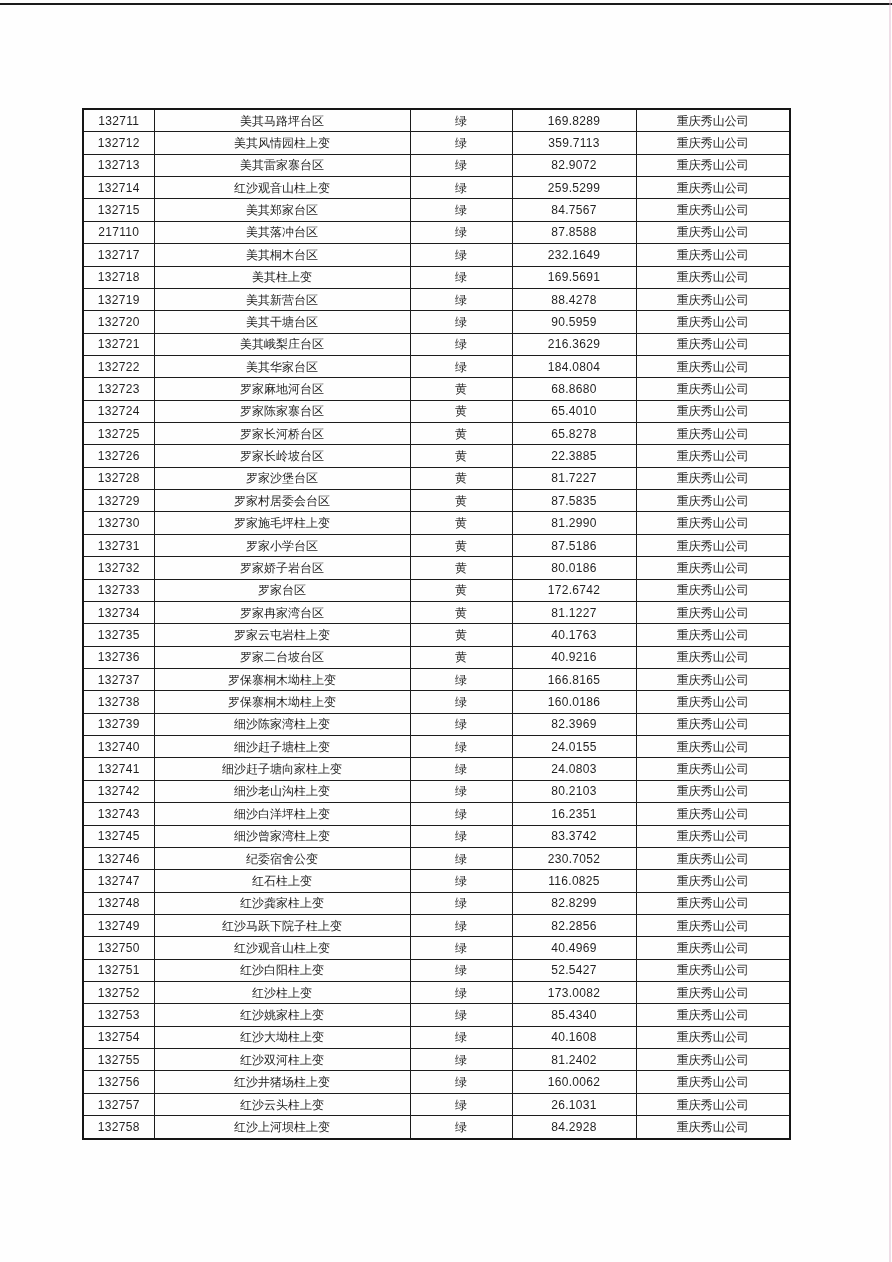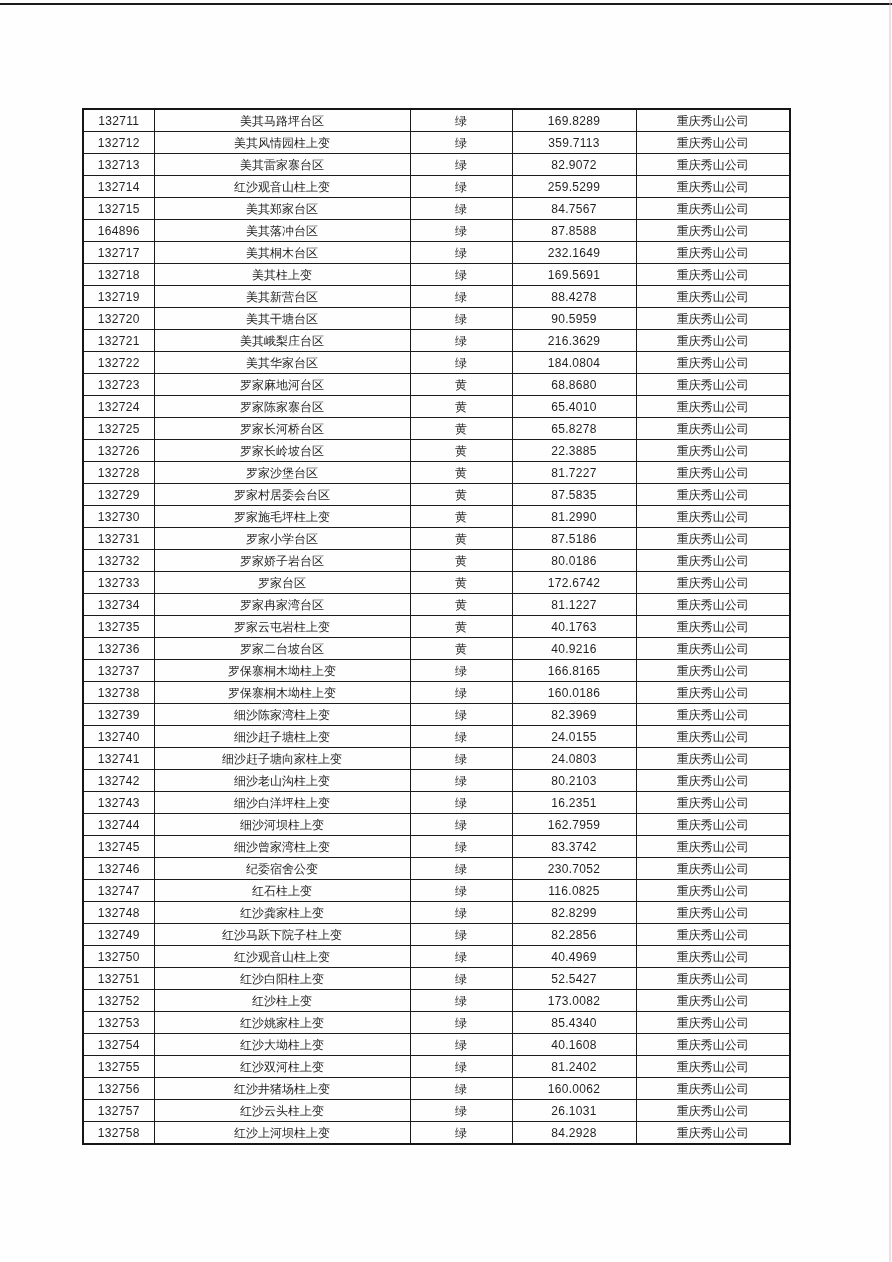--- a/index.html
+++ b/index.html
@@ -103,21 +103,21 @@
     <td class="cell-company">重庆秀山公司</td>
   </tr>
       <tr>
     <td class="cell-id">132715</td>
     <td class="cell-name">美其郑家台区</td>
     <td class="cell-color">绿</td>
     <td class="cell-value">84.7567</td>
     <td class="cell-company">重庆秀山公司</td>
   </tr>
       <tr>
-    <td class="cell-id">164896</td>
+    <td class="cell-id">217110</td>
     <td class="cell-name">美其落冲台区</td>
     <td class="cell-color">绿</td>
     <td class="cell-value">87.8588</td>
     <td class="cell-company">重庆秀山公司</td>
   </tr>
       <tr>
     <td class="cell-id">132717</td>
     <td class="cell-name">美其桐木台区</td>
     <td class="cell-color">绿</td>
     <td class="cell-value">232.1649</td>
@@ -289,27 +289,20 @@
     <td class="cell-name">细沙老山沟柱上变</td>
     <td class="cell-color">绿</td>
     <td class="cell-value">80.2103</td>
     <td class="cell-company">重庆秀山公司</td>
   </tr>
       <tr>
     <td class="cell-id">132743</td>
     <td class="cell-name">细沙白洋坪柱上变</td>
     <td class="cell-color">绿</td>
     <td class="cell-value">16.2351</td>
-    <td class="cell-company">重庆秀山公司</td>
-  </tr>
-      <tr>
-    <td class="cell-id">132744</td>
-    <td class="cell-name">细沙河坝柱上变</td>
-    <td class="cell-color">绿</td>
-    <td class="cell-value">162.7959</td>
     <td class="cell-company">重庆秀山公司</td>
   </tr>
       <tr>
     <td class="cell-id">132745</td>
     <td class="cell-name">细沙曾家湾柱上变</td>
     <td class="cell-color">绿</td>
     <td class="cell-value">83.3742</td>
     <td class="cell-company">重庆秀山公司</td>
   </tr>
       <tr>

